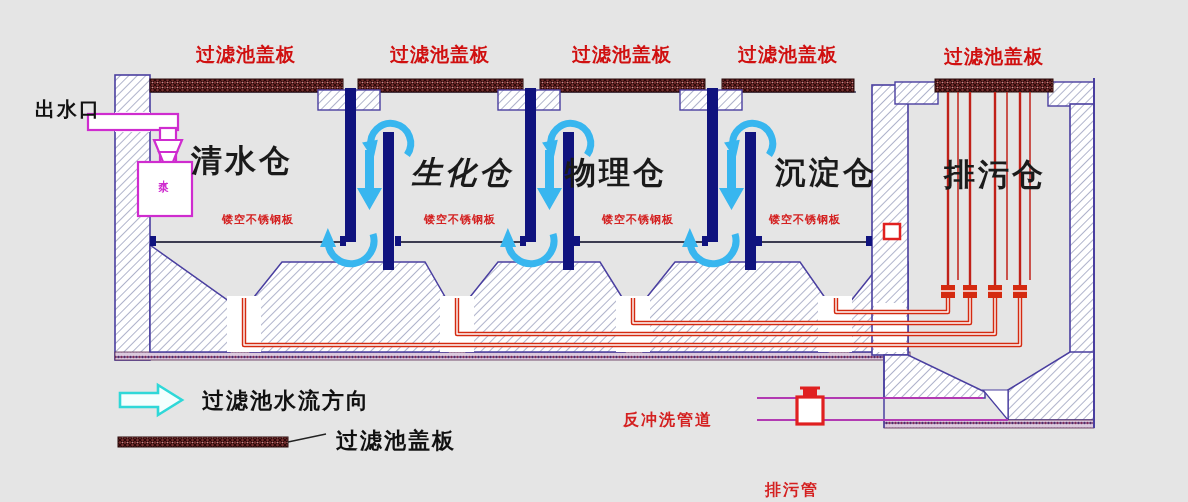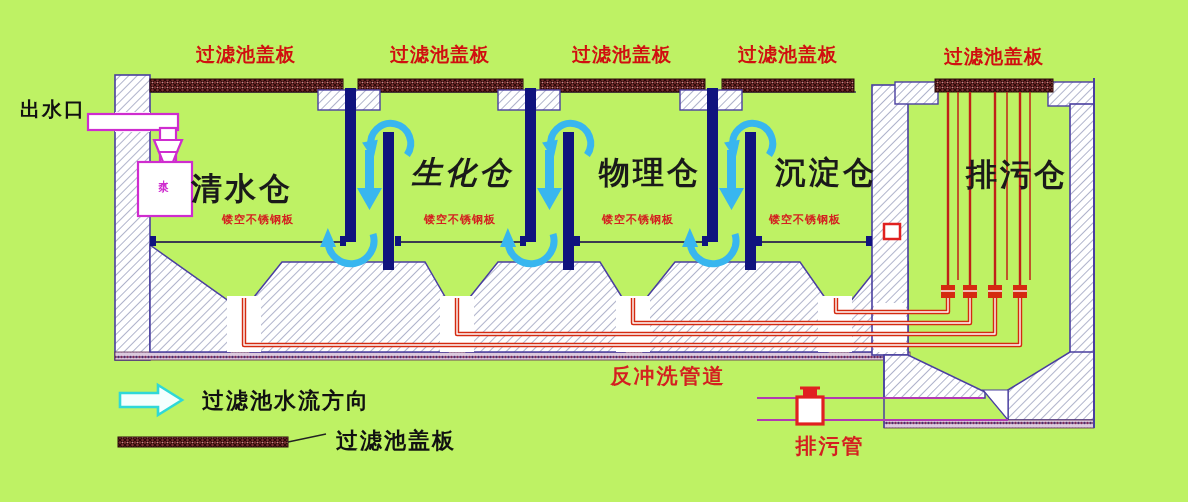--- a/index.html
+++ b/index.html
@@ -1,29 +1,29 @@
 <!DOCTYPE html>
 <html><head>
 <meta charset="utf-8">
 <style>
   html,body{margin:0;padding:0;background:#ffffff;}
-  #stage{position:relative;width:1188px;height:502px;background:#bef264;overflow:hidden;
+  #stage{position:relative;width:1188px;height:502px;background:#e5e5e5;overflow:hidden;
          font-family:"Liberation Sans","DejaVu Sans",sans-serif;}
   #draw{position:absolute;left:0;top:0;z-index:1;}
   .lbl{position:absolute;z-index:5;white-space:nowrap;transform:translateX(-50%);}
   .lblCover{font-family:"Liberation Serif","DejaVu Serif",serif;font-weight:bold;
             font-size:19px;color:#d01010;letter-spacing:1px;}
   .lblChamber{font-family:"Liberation Serif","DejaVu Serif",serif;font-weight:bold;
               font-size:31px;color:#1a1a1a;letter-spacing:3px;}
   .lblPlate{font-family:"Liberation Serif","DejaVu Serif",serif;font-weight:bold;
             font-size:11px;color:#d42020;letter-spacing:1px;}
   .lblOutlet{font-family:"Liberation Serif","DejaVu Serif",serif;font-weight:bold;
              font-size:20px;color:#111;letter-spacing:2px;}
   .lblRed{font-family:Liberation Sans, sans-serif;font-weight:bold;
-          font-size:21px;color:#d42020;letter-spacing:2px;}
+          font-size:16px;color:#d42020;letter-spacing:2px;margin-top:48px;}
   .lblLegend{font-family:"Liberation Serif","DejaVu Serif",serif;font-weight:bold;
              font-size:22px;color:#111;letter-spacing:2px;transform:none;}
   .lblPump{font-family:"Liberation Serif","DejaVu Serif",serif;font-weight:bold;
            font-size:10px;color:#cf2ccf;writing-mode:vertical-rl;letter-spacing:2px;transform:none;}
 </style>
 </head>
 <body>
 
 <div id="stage">
 
@@ -181,33 +181,33 @@
   <rect x="118" y="437" width="170" height="10" fill="url(#cover)" stroke="#2a0a0a" stroke-width="1"></rect>
   <line x1="288" y1="442" x2="326" y2="434" stroke="#222" stroke-width="1.5"></line>
 </svg>
 
 <div class="lbl lblCover" style="left:246px;top:42px;">过滤池盖板</div>
 <div class="lbl lblCover" style="left:440px;top:42px;">过滤池盖板</div>
 <div class="lbl lblCover" style="left:622px;top:42px;">过滤池盖板</div>
 <div class="lbl lblCover" style="left:788px;top:42px;">过滤池盖板</div>
 <div class="lbl lblCover" style="left:994px;top:44px;">过滤池盖板</div>
 
-<div class="lbl lblChamber" style="left:242px;top:168px;">清水仓</div>
+<div class="lbl lblChamber" style="left:242px;top:140px;">清水仓</div>
 <div class="lbl lblChamber" style="left:462px;top:152px;font-style:italic;">生化仓</div>
-<div class="lbl lblChamber" style="left:650px;top:152px;">物理仓</div>
+<div class="lbl lblChamber" style="left:616px;top:152px;">物理仓</div>
 <div class="lbl lblChamber" style="left:826px;top:152px;">沉淀仓</div>
-<div class="lbl lblChamber" style="left:995px;top:154px;margin-left:22px;">排污仓</div>
+<div class="lbl lblChamber" style="left:995px;top:154px;">排污仓</div>
 
 <div class="lbl lblPlate" style="left:258px;top:212px;">镂空不锈钢板</div>
 <div class="lbl lblPlate" style="left:460px;top:212px;">镂空不锈钢板</div>
 <div class="lbl lblPlate" style="left:638px;top:212px;">镂空不锈钢板</div>
 <div class="lbl lblPlate" style="left:805px;top:212px;">镂空不锈钢板</div>
 
-<div class="lbl lblOutlet" style="left:53px;top:96px;text-align:right;">出水口</div>
+<div class="lbl lblOutlet" style="left:68px;top:96px;text-align:right;">出水口</div>
 <div class="lbl lblPump" style="left:156px;top:172px;">水泵</div>
 
 <div class="lbl lblRed" style="left:668px;top:362px;">反冲洗管道</div>
-<div class="lbl lblRed" style="left:830px;top:432px;">排污管</div>
+<div class="lbl lblRed" style="left:792px;top:432px;">排污管</div>
 
 <div class="lbl lblLegend" style="left:202px;top:386px;">过滤池水流方向</div>
 <div class="lbl lblLegend" style="left:336px;top:426px;">过滤池盖板</div>
 
 </div>
 
 </body></html>

